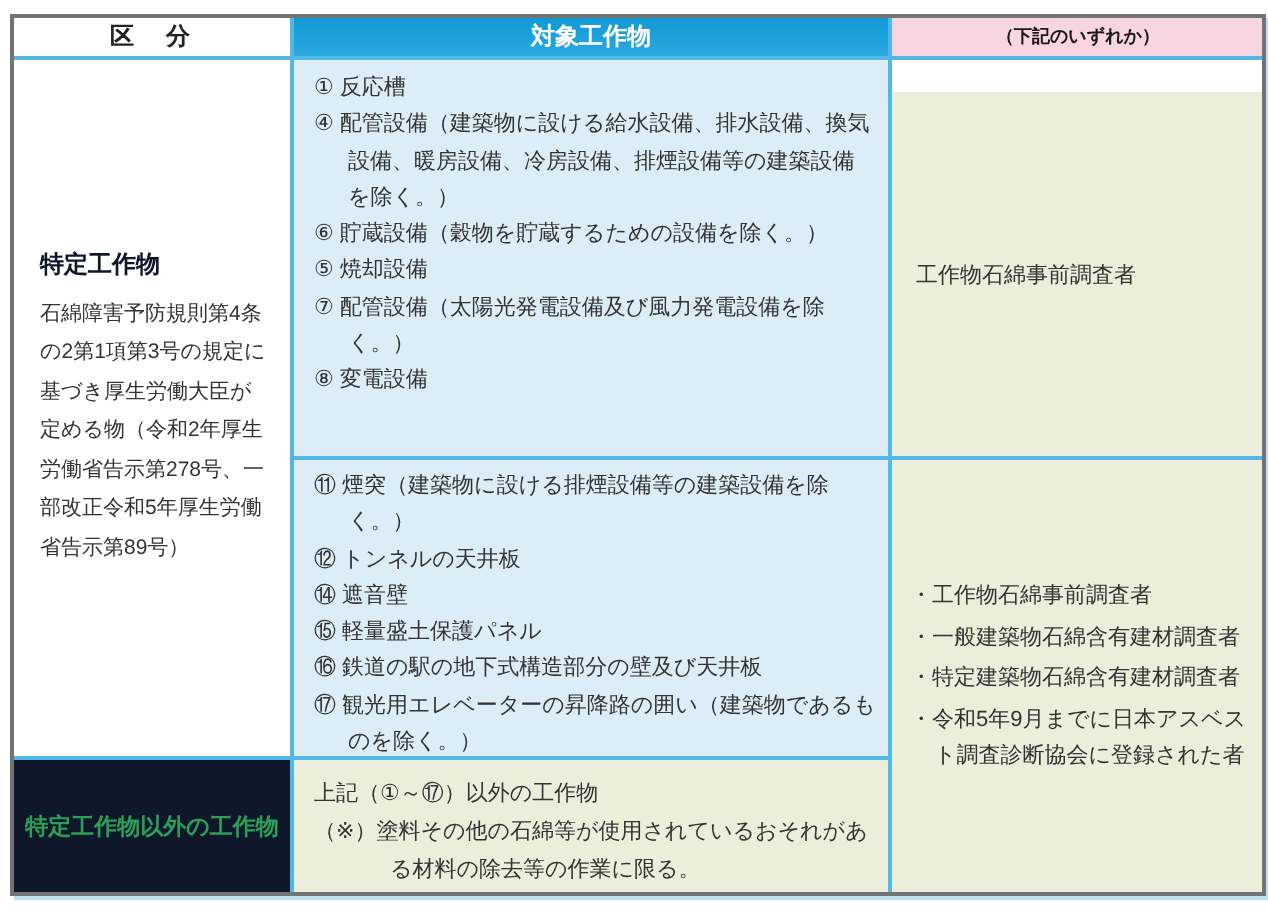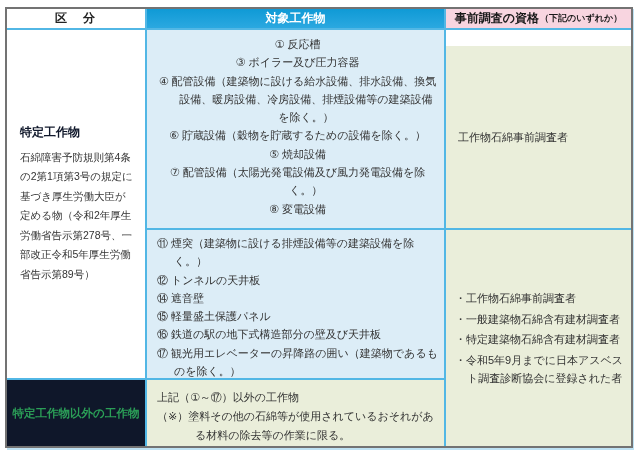--- a/index.html
+++ b/index.html
@@ -30,21 +30,21 @@
   .h-qual .note{font-size:9px;font-weight:bold;margin-left:1px;}
 
   
   .cat1{grid-column:1;grid-row:2/4;background:#ffffff;display:flex;flex-direction:column;justify-content:center;padding:0 11px 0 13px;}
   .cat1 .cat-title{color:#0f172a;font-weight:bold;font-size:12px;margin-bottom:7px;}
   .cat1 .cat-desc{font-size:10.5px;line-height:1.85;color:#333;}
   .cat2{grid-column:1;grid-row:4;background:#0f172a;display:flex;align-items:center;justify-content:center;
         color:#2b9e57;font-weight:bold;font-size:11.5px;}
 
   
-  .listA{grid-column:2;grid-row:2;background:#dcedf7;padding:5px 6px 0 10px;text-align:center;}
+  .listA{grid-column:2;grid-row:2;background:#dcedf7;padding:5px 6px 0 10px;}
   .listB{grid-column:2;grid-row:3;background:#dcedf7;padding:4px 6px 0 10px;}
   .target-list{list-style:none;margin:0;padding:0;font-size:11px;line-height:18.3px;color:#333;}
   .target-list li{padding-left:17px;text-indent:-17px;}
   .other{grid-column:2;grid-row:4;background:#eaeeda;padding:8px 6px 0 10px;font-size:11px;line-height:19px;}
   .other .line2{padding-left:38px;text-indent:-38px;}
 
   
   .qualA{grid-column:3;grid-row:2;background:#eaeeda;display:flex;align-items:center;padding:0 6px 0 12px;font-size:11px;margin-top:16px;}
   .qualB{grid-column:3;grid-row:3/5;background:#eaeeda;display:flex;flex-direction:column;justify-content:center;padding:0 5px 0 9px;}
   .qual-list{list-style:none;margin:0;padding:0;font-size:11px;line-height:18px;color:#333;}
@@ -55,33 +55,31 @@
 
 <div class="table">
 
   <div class="cell hcell h-category br bb">
     <span>区　分</span>
   </div>
   <div class="cell hcell h-target br bb">
     <span>対象工作物</span>
   </div>
   <div class="cell hcell h-qual bb">
-    <span>事前調査の資格</span>
       <span class="note">（下記のいずれか）</span>
   </div>
 
   <div class="cell cat1 br bb">
     <div class="cat-title">特定工作物</div>
     <div class="cat-desc">石綿障害予防規則第4条の2第1項第3号の規定に基づき厚生労働大臣が定める物（令和2年厚生労働省告示第278号、一部改正令和5年厚生労働省告示第89号）</div>
   </div>
 
   <div class="cell listA br bb">
     <ul class="target-list">
       <li>① 反応槽</li>
-      <li>③ ボイラー及び圧力容器</li>
       <li>④ 配管設備（建築物に設ける給水設備、排水設備、換気設備、暖房設備、冷房設備、排煙設備等の建築設備を除く。）</li>
       <li>⑥ 貯蔵設備（穀物を貯蔵するための設備を除く。）</li>
       <li>⑤ 焼却設備</li>
       <li>⑦ 配管設備（太陽光発電設備及び風力発電設備を除く。）</li>
       <li>⑧ 変電設備</li>
 
     </ul>
   </div>
 
   <div class="cell qualA bb">

